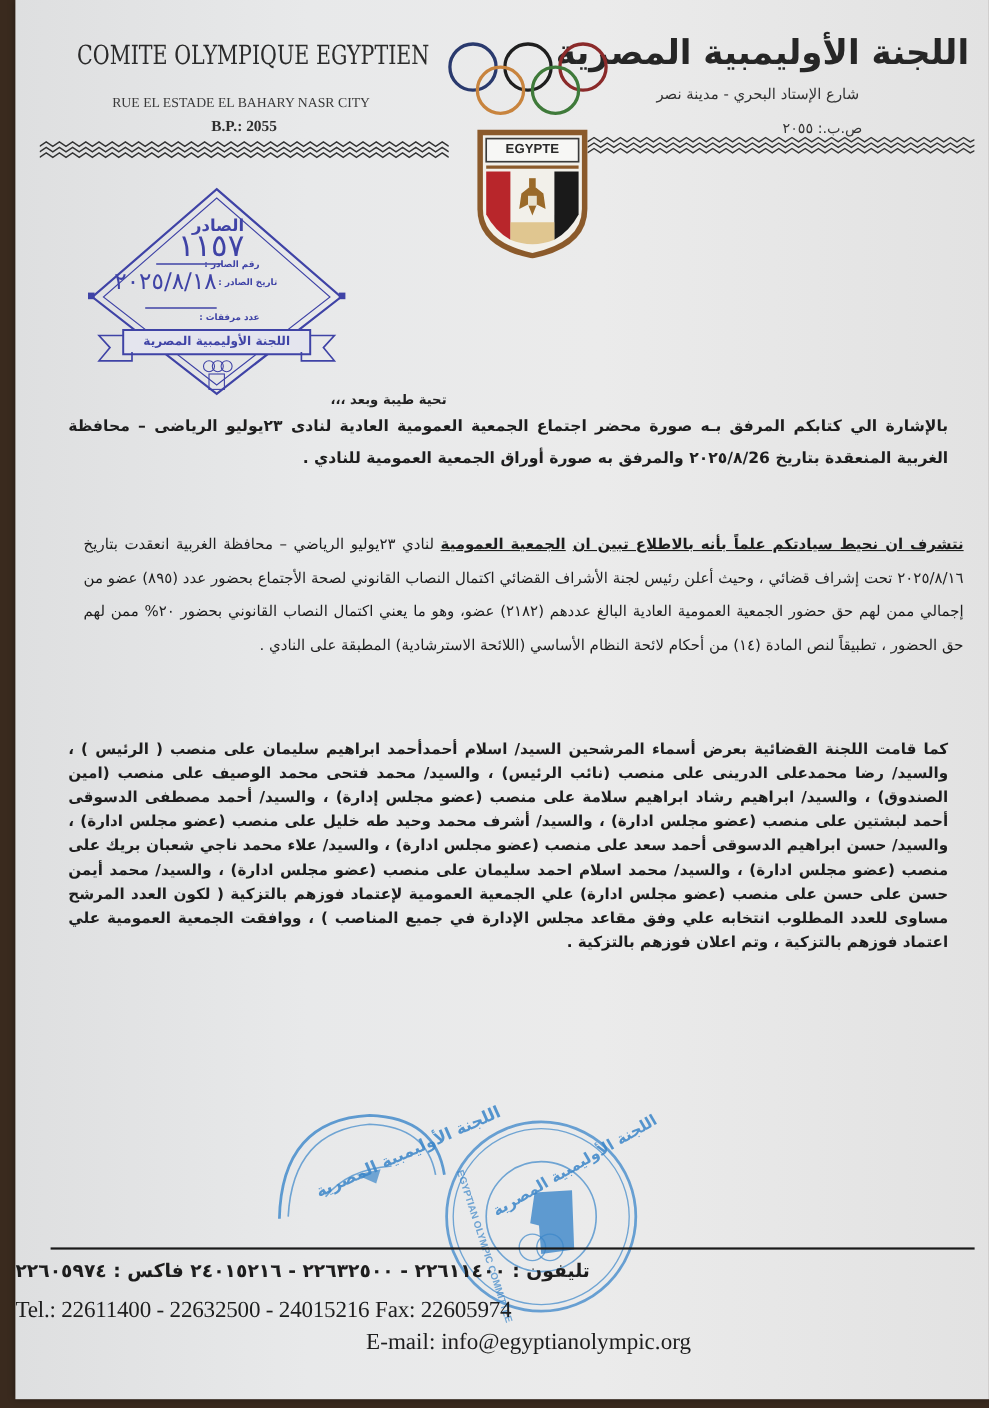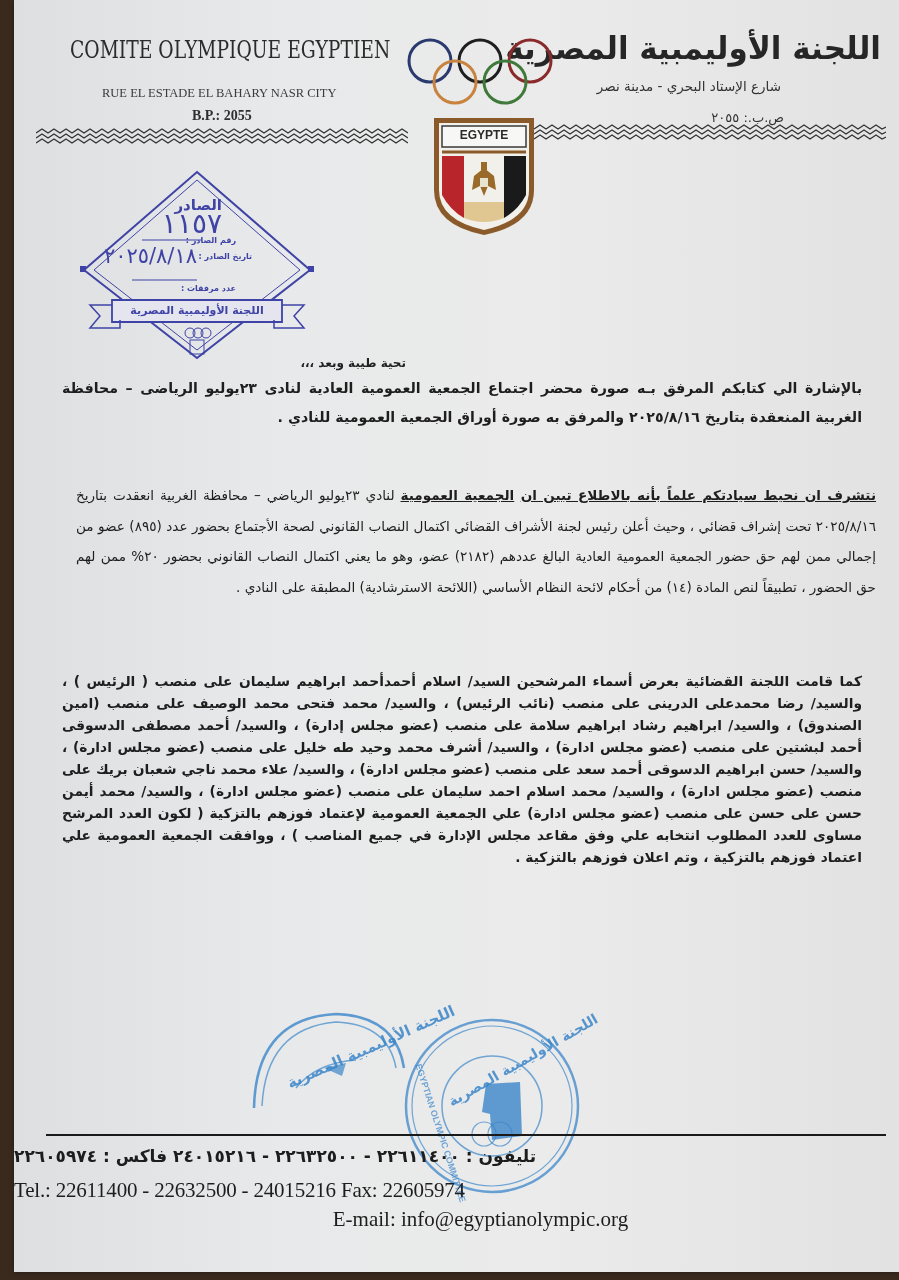--- a/index.html
+++ b/index.html
@@ -135,21 +135,21 @@
     <div class="s-line" style="right:100px; top:36px; font-size:15px;">الصادر</div>
     <div class="s-line" style="right:100px; top:47px; font-size:28px; font-weight:normal;">١١٥٧</div>
     <div class="s-line" style="right:86px; top:76px; font-size:8px;">رقم الصادر :</div>
     <div class="s-line" style="right:70px; top:92px; font-size:8px;">تاريخ الصادر :</div>
     <div class="s-line" style="right:125px; top:84px; font-size:21px; font-weight:normal;text-align:center;">٢٠٢٥/٨/١٨</div>
     <div class="s-line" style="right:86px; top:112px; font-size:8px;margin-top:12px;">عدد مرفقات :</div>
     <div class="s-line" style="left:55px; width:140px; top:144px; font-size:11px; text-align:center;">اللجنة الأوليمبية المصرية</div>
   </div>
 
   <div class="greeting">تحية طيبة وبعد ،،،</div>
-  <div class="para p1">بالإشارة الي كتابكم المرفق بـه صورة محضر اجتماع الجمعية العمومية العادية لنادى ٢٣يوليو الرياضى – محافظة الغربية المنعقدة بتاريخ ٢٠٢٥/٨/١٦ والمرفق به صورة أوراق الجمعية العمومية للنادي .</div>
+  <div class="para p1">بالإشارة الي كتابكم المرفق بـه صورة محضر اجتماع الجمعية العمومية العادية لنادى ٢٣يوليو الرياضى – محافظة الغربية المنعقدة بتاريخ ٢٠٢٥/٨/26 والمرفق به صورة أوراق الجمعية العمومية للنادي .</div>
   <div class="para p2"><span class="u">نتشرف ان نحيط سيادتكم علماً بأنه بالاطلاع تبين ان</span> <span class="u">الجمعية العمومية</span><span style="font-weight:normal;"> لنادي ٢٣يوليو الرياضي – محافظة الغربية انعقدت بتاريخ ٢٠٢٥/٨/١٦ تحت إشراف قضائي ، وحيث أعلن رئيس لجنة الأشراف القضائي اكتمال النصاب القانوني لصحة الأجتماع بحضور عدد (٨٩٥) عضو من إجمالي ممن لهم حق حضور الجمعية العمومية العادية البالغ عددهم (٢١٨٢) عضو، وهو ما يعني اكتمال النصاب القانوني بحضور ٢٠% ممن لهم حق الحضور ، تطبيقاً لنص المادة (١٤) من أحكام لائحة النظام الأساسي (اللائحة الاسترشادية) المطبقة على النادي .</span></div>
   <div class="para p3">كما قامت اللجنة القضائية بعرض أسماء المرشحين السيد/ اسلام أحمدأحمد ابراهيم سليمان على منصب ( الرئيس ) ، والسيد/ رضا محمدعلى الدرينى على منصب (نائب الرئيس) ، والسيد/ محمد فتحى محمد الوصيف على منصب (امين الصندوق) ، والسيد/ ابراهيم رشاد ابراهيم سلامة على منصب (عضو مجلس إدارة) ، والسيد/ أحمد مصطفى الدسوقى أحمد لبشتين على منصب (عضو مجلس ادارة) ، والسيد/ أشرف محمد وحيد طه خليل على منصب (عضو مجلس ادارة) ، والسيد/ حسن ابراهيم الدسوقى أحمد سعد على منصب (عضو مجلس ادارة) ، والسيد/ علاء محمد ناجي شعبان بريك على منصب (عضو مجلس ادارة) ، والسيد/ محمد اسلام احمد سليمان على منصب (عضو مجلس ادارة) ، والسيد/ محمد أيمن حسن على حسن على منصب (عضو مجلس ادارة) علي الجمعية العمومية لإعتماد فوزهم بالتزكية ( لكون العدد المرشح مساوى للعدد المطلوب انتخابه علي وفق مقاعد مجلس الإدارة في جميع المناصب ) ، ووافقت الجمعية العمومية علي اعتماد فوزهم بالتزكية ، وتم اعلان فوزهم بالتزكية .</div>
 
   <div class="round-stamp" style="left:232px; top:1008px; width:160px; height:110px;">
     <svg width="160" height="110" viewBox="0 0 160 110">
       <path d="M8 100 Q10 10 90 6 Q150 8 158 60" fill="none" stroke="#3b86c9" stroke-width="2.5" opacity="0.8"></path>
       <path d="M16 98 Q20 20 90 14 Q142 16 150 60" fill="none" stroke="#3b86c9" stroke-width="1.5" opacity="0.7"></path>
       <path d="M50 80 Q70 55 110 52" fill="none" stroke="#3b86c9" stroke-width="1.5" opacity="0.7"></path>
       <path d="M78 60 L100 55 L96 68 Z" fill="#3b86c9" opacity="0.7"></path>
     </svg>

